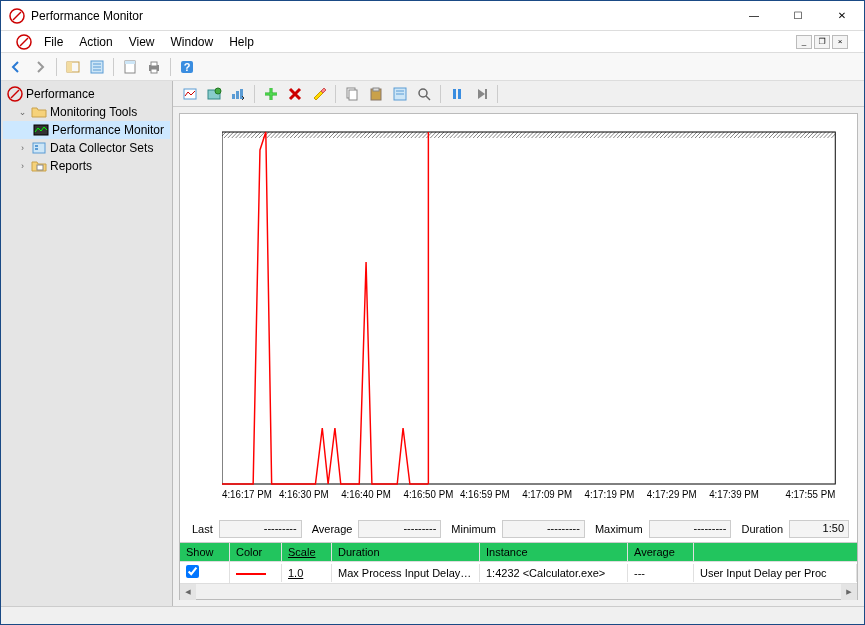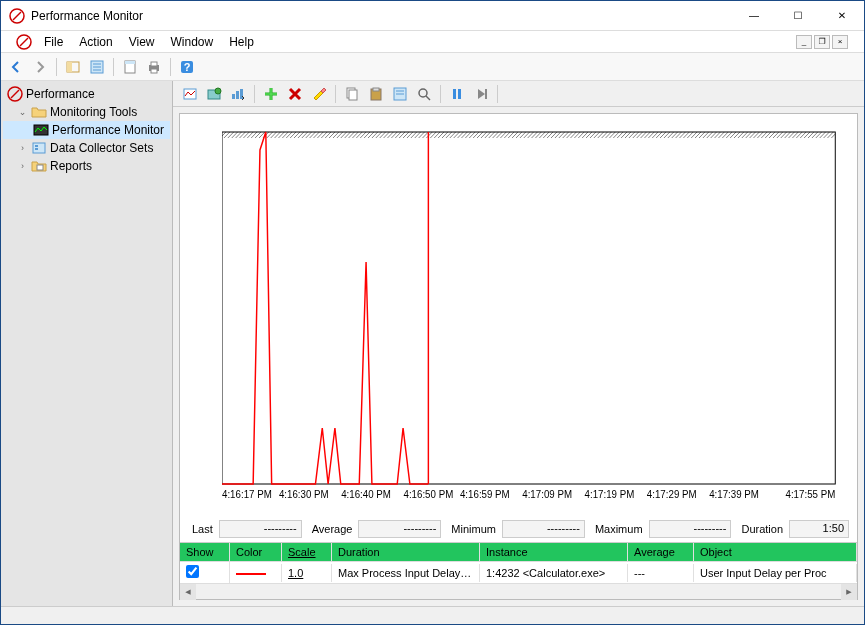--- a/index.html
+++ b/index.html
@@ -472,21 +472,20 @@
       </div>
 
       <div class="counter-table">
         <div class="ct-head">
           <div class="ct-cell col-show">Show</div>
           <div class="ct-cell col-color">Color</div>
           <div class="ct-cell col-scale">Scale</div>
           <div class="ct-cell col-counter">Duration</div>
           <div class="ct-cell col-instance">Instance</div>
           <div class="ct-cell col-parent">Average</div>
-          <div class="ct-cell col-object">Object</div>
         </div>
         <div class="ct-row">
           <div class="ct-cell col-show"><input type="checkbox" checked="" style=""></div>
           <div class="ct-cell col-color"><span class="color-swatch"></span></div>
           <div class="ct-cell col-scale">1.0</div>
           <div class="ct-cell col-counter">Max Process Input Delay (ms)</div>
           <div class="ct-cell col-instance">1:4232 &lt;Calculator.exe&gt;</div>
           <div class="ct-cell col-parent">---</div>
           <div class="ct-cell col-object">User Input Delay per Proc</div>
         </div>

